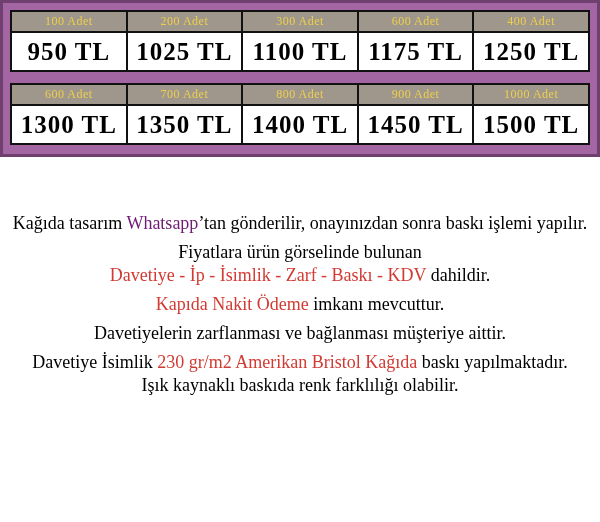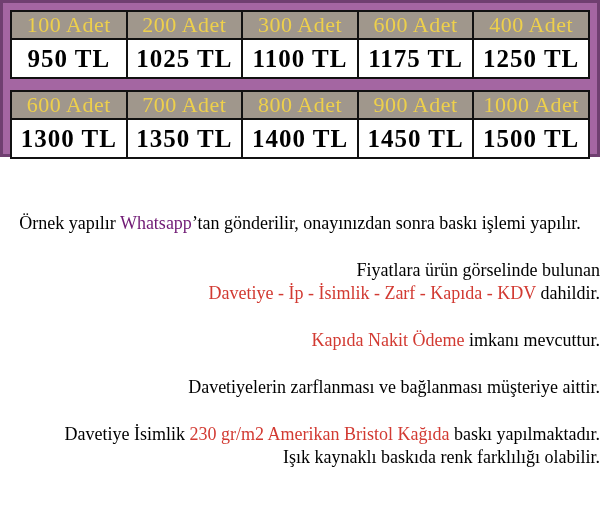--- a/index.html
+++ b/index.html
@@ -29,21 +29,21 @@
   }
   table.price-table td {
     border: 2px solid #111111;
     text-align: center;
     vertical-align: middle;
     padding: 0;
   }
   tr.qty-row td {
     background: #a0978c;
     color: #eed04b;
-    font-size: 22px;
+    font-size: 12px;
     height: 19px;
     letter-spacing: 0.5px;
   }
   tr.price-row td {
     background: #ffffff;
     color: #000000;
     font-weight: bold;
     font-size: 25px;
     height: 37px;
     letter-spacing: 1px;
@@ -53,22 +53,21 @@
     text-align: center;
     font-size: 18px;
     line-height: 23px;
     color: #000000;
     white-space: nowrap;
   }
   .notes p {
     margin: 0;
   }
   .notes p + p {
-    margin-top: 24px;
-    text-align: right;
+    margin-top: 6px;
   }
   .red {
     color: #d23a32;
   }
   .wa {
     color: #701a75;
   }
 </style>
 </head>
 <body>
@@ -111,26 +110,26 @@
       <td>1500 TL</td>
     </tr>
   </tbody>
     </table>
 
 </div>
 
 <div class="notes">
 
   <p>
-    <span>Örnek yapılır </span><span class="wa">Whatsapp</span><span>’tan gönderilir, onayınızdan sonra baskı işlemi yapılır.</span>
+    <span>Kağıda tasarım </span><span class="wa">Whatsapp</span><span>’tan gönderilir, onayınızdan sonra baskı işlemi yapılır.</span>
   </p>
 
   <p>
     <span>Fiyatlara ürün görselinde bulunan</span><br>
-    <span class="red">Davetiye - İp - İsimlik - Zarf - Kapıda - KDV</span><span> dahildir.</span>
+    <span class="red">Davetiye - İp - İsimlik - Zarf - Baskı - KDV</span><span> dahildir.</span>
   </p>
 
   <p>
     <span class="red">Kapıda Nakit Ödeme</span><span> imkanı mevcuttur.</span>
   </p>
 
   <p>
     <span>Davetiyelerin zarflanması ve bağlanması müşteriye aittir.</span>
   </p>
 

